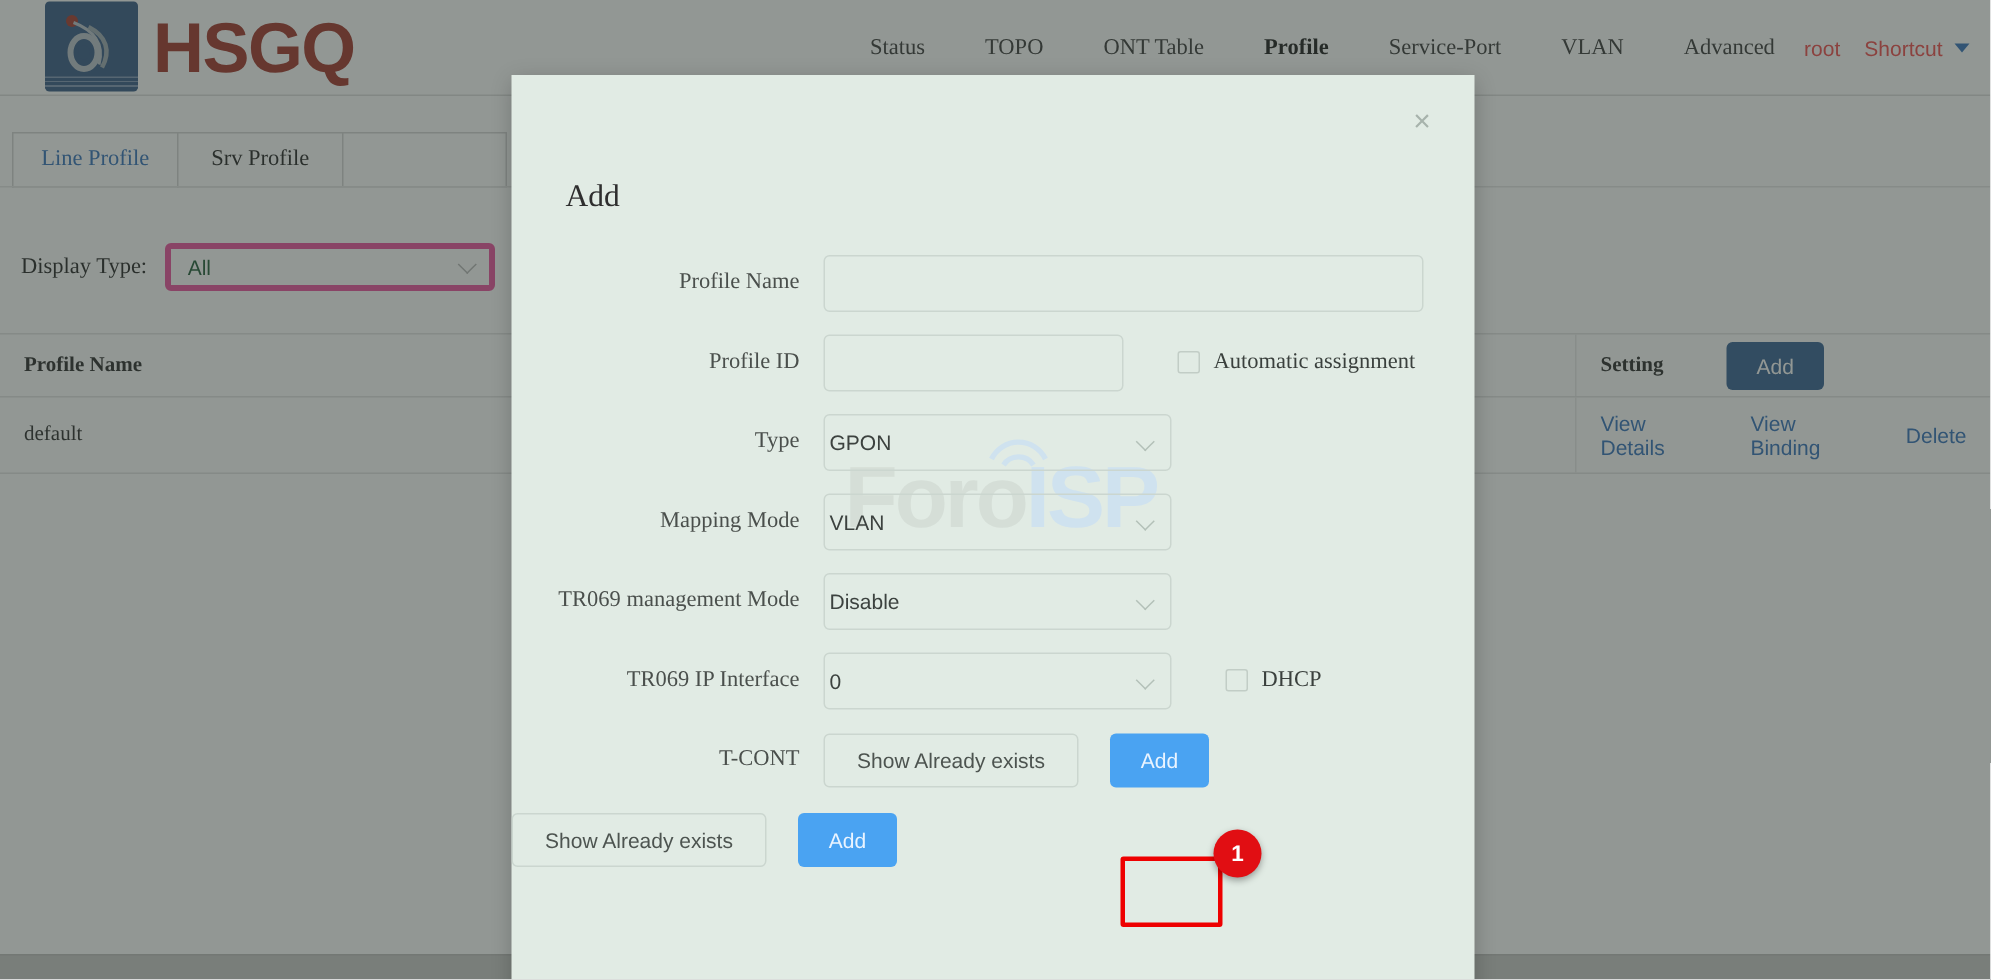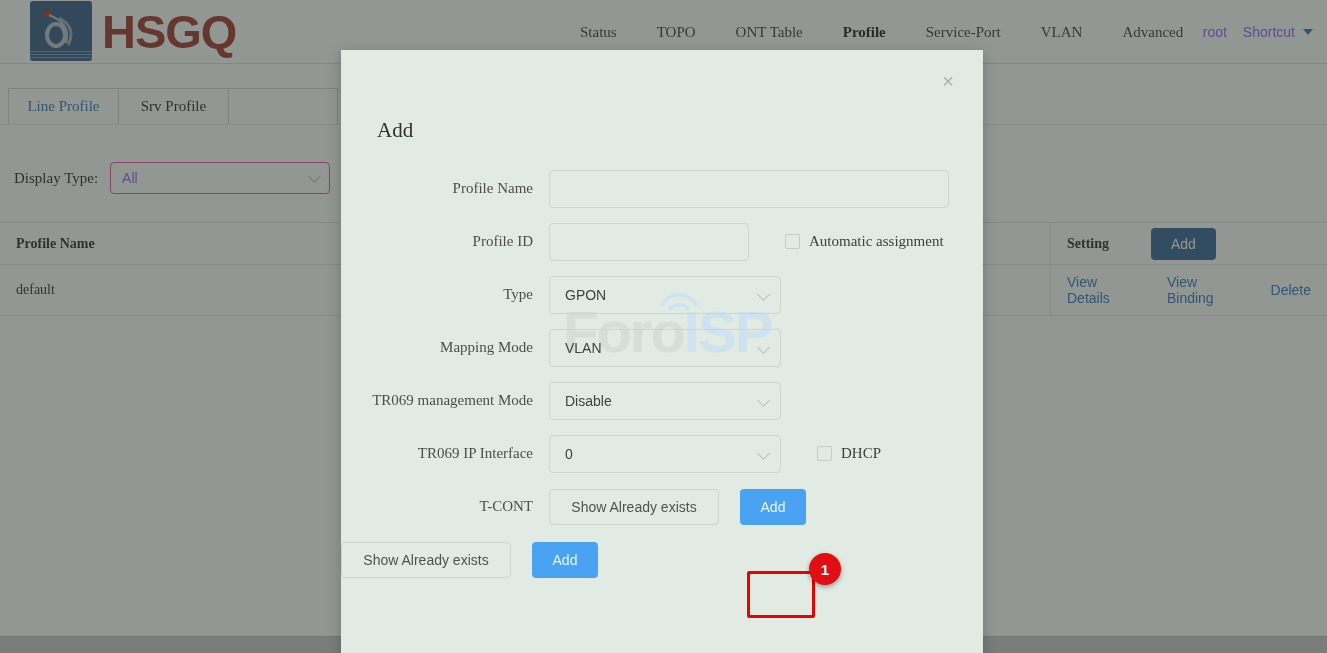--- a/index.html
+++ b/index.html
@@ -92,21 +92,21 @@
     position: absolute;
     right: 14px; top: 0;
     height: 64px;
     display: flex;
     align-items: center;
     gap: 16px;
   }
   .nav-link {
     font-family: "Liberation Sans", sans-serif;
     font-size: 14px;
-    color: #8b5cf6;
+    color: #ef4444;
     cursor: pointer;
     white-space: nowrap;
   }
   .caret-down {
     width: 0; height: 0;
     border-left: 5px solid transparent;
     border-right: 5px solid transparent;
     border-top: 6px solid #2b6cb8;
     margin-left: -8px;
     cursor: pointer;
@@ -150,29 +150,29 @@
     align-items: center;
     gap: 12px;
   }
   .filter-label {
     font-family: "Liberation Serif", serif;
     font-size: 15px;
     color: #1a1a1a;
   }
   .select-box {
     width: 220px; height: 32px;
-    border: 1px solid #ec4899;
+    border: 4px solid #ec4899;
     border-radius: 4px;
     background: #ffffff;
     display: flex;
     align-items: center;
     padding: 0 11px;
     font-family: "Liberation Sans", sans-serif;
     font-size: 14px;
-    color: #8b5cf6;
+    color: #14532d;
     position: relative;
     cursor: pointer;
   }
   .select-box .chev {
     position: absolute;
     right: 10px; top: 50%;
     margin-top: -3px;
     width: 9px; height: 9px;
     border-right: 1.5px solid #b5b5b5;
     border-bottom: 1.5px solid #b5b5b5;
@@ -329,21 +329,21 @@
   .finput.wide { width: 400px; }
   .finput.mid  { width: 200px; }
 
   .fselect {
     width: 232px; height: 38px;
     border: 1px solid #cbd6cf;
     border-radius: 4px;
     background: transparent;
     display: flex;
     align-items: center;
-    padding: 0 15px;
+    padding: 0 3px;
     font-family: "Liberation Sans", sans-serif;
     font-size: 14px;
     color: #3c423f;
     position: relative;
     cursor: pointer;
   }
   .fselect .chev {
     position: absolute;
     right: 12px; top: 13px;
     width: 9px; height: 9px;

